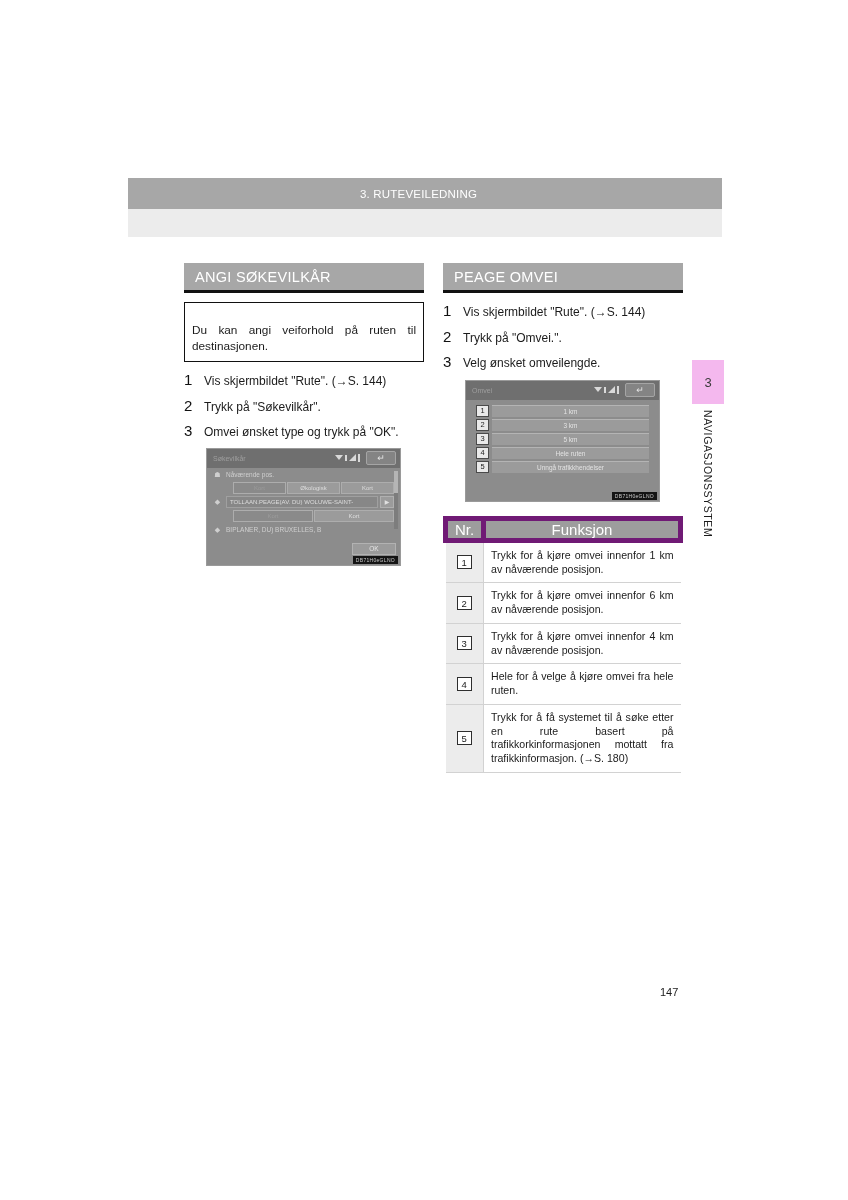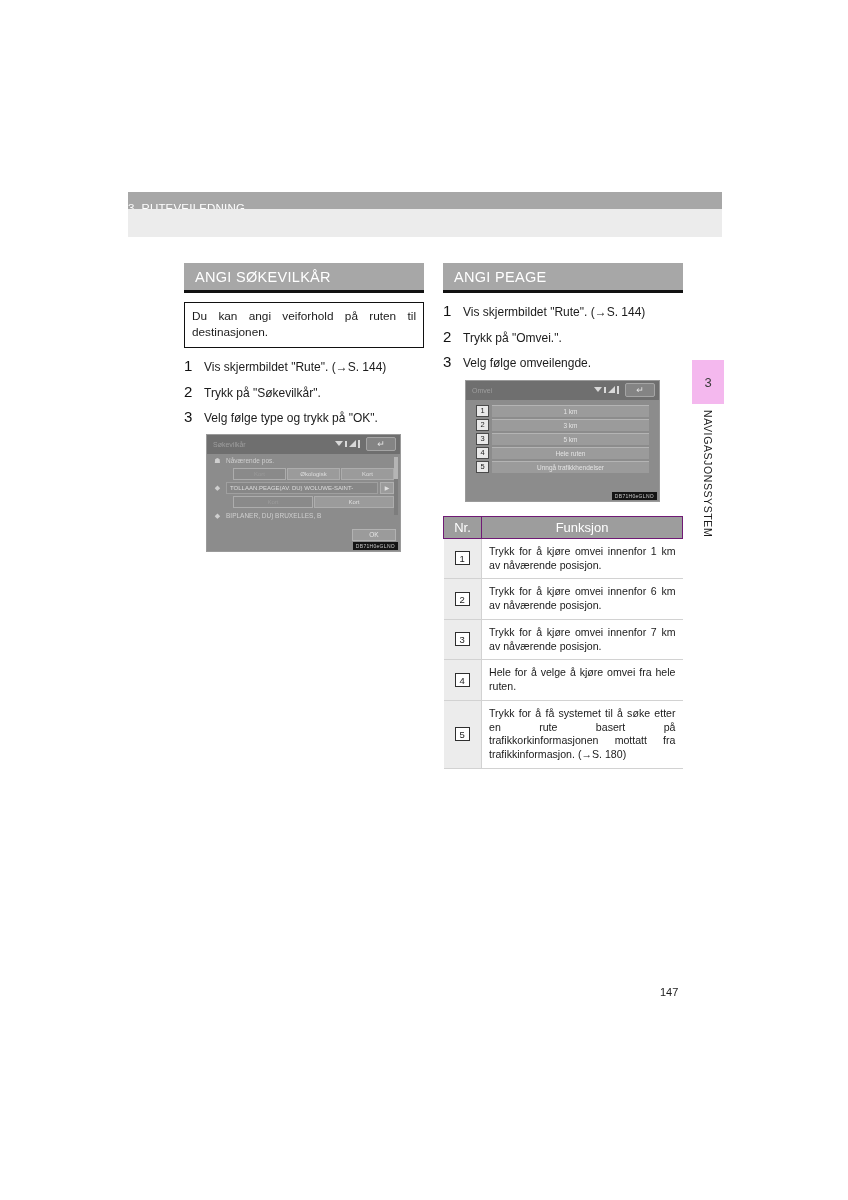--- a/index.html
+++ b/index.html
@@ -7,24 +7,24 @@
     width: 848px; height: 1200px;
     background: #ffffff;
     font-family: "Liberation Sans", sans-serif;
     color: #1b1b1b;
     overflow: hidden;
   }
   .page { position: relative; width: 848px; height: 1200px; }
 
   
   .hdr-bar {
-    position: absolute; left: 128px; top: 192px;
+    position: absolute; left: 128px; top: 178px;
     width: 594px; height: 31px;
     background: #a7a7a7;
-    display: flex; align-items: center; justify-content: flex-start;
+    display: flex; align-items: center; justify-content: center;
   }
   .hdr-bar .hdr-text {
     color: #ffffff; font-size: 11.5px; letter-spacing: .2px;
     padding-right: 13px; white-space: nowrap;
   }
   .hdr-sub {
     position: absolute; left: 128px; top: 209px;
     width: 594px; height: 28px;
     background: #ececec;
   }
@@ -60,21 +60,21 @@
     display: flex; align-items: center;
     padding-left: 11px;
   }
   .sec-head span {
     color: #ffffff; font-size: 14.5px; letter-spacing: .3px; white-space: nowrap;
   }
 
   .note-box {
     border: 1px solid #111111;
     margin-top: 9px;
-    padding: 6px 7px 7px 7px;
+    padding: 20px 7px 7px 7px;
   }
   .note-box p {
     font-size: 11.8px; line-height: 1.32; text-align: justify;
   }
 
   .steps { margin-top: 9px; }
   .step { display: flex; align-items: baseline; margin-bottom: 7px; }
   .step-num {
     width: 20px; flex: 0 0 20px;
     font-size: 15px; color: #111; line-height: 1.15;
@@ -181,21 +181,21 @@
     flex: 1; height: 12px;
     background: #9b9b9b; border-top: 1px solid #b4b4b4;
     display: flex; align-items: center; justify-content: center;
     font-size: 6.5px; color: #e3e3e3; filter: blur(0.4px);
   }
 
   
   .fn-table { margin-top: 14px; width: 240px; border-collapse: collapse; }
   .fn-table th {
     background: #9d9d9d; color: #ffffff; font-weight: normal;
-    font-size: 13px; height: 22px; border: 1px solid #701a75;
+    font-size: 15px; height: 22px; border: 5px solid #701a75;
   }
   .fn-table th.c1 { width: 38px; }
   .fn-table td {
     border-bottom: 1px solid #d2d2d2;
     vertical-align: middle;
     padding: 6px 7px;
     font-size: 10.6px; line-height: 1.3;
     text-align: justify;
   }
   .fn-table td.c1 {
@@ -247,21 +247,21 @@
       <div class="step">
         <div class="step-num">1</div>
         <div class="step-txt">Vis skjermbildet "Rute". (→S. 144)</div>
       </div>
       <div class="step">
         <div class="step-num">2</div>
         <div class="step-txt">Trykk på "Søkevilkår".</div>
       </div>
       <div class="step">
         <div class="step-num">3</div>
-        <div class="step-txt">Velg følge type og trykk på "OK".</div>
+        <div class="step-txt">Omvei ønsket type og trykk på "OK".</div>
       </div>
     </div>
 
     <div class="navshot ns-left">
       <div class="ns-top">
         <div class="ns-title">Søkevilkår</div>
         <div class="ns-status">
           <span class="ic-wifi"></span>
           <span class="ic-dot"></span>
           <span class="ic-sig"></span>
@@ -301,36 +301,36 @@
           <i></i>
         </div>
       <div class="ns-ok">OK</div>
       <div class="ns-wm">DB71H0eGLNO</div>
     </div>
   </div>
 
   <div class="col col-right">
 
     <div class="sec-head">
-      <span>ANGI PEAGE</span>
+      <span>PEAGE OMVEI</span>
     </div>
 
 
     <div class="steps">
       <div class="step">
         <div class="step-num">1</div>
         <div class="step-txt">Vis skjermbildet "Rute". (→S. 144)</div>
       </div>
       <div class="step">
         <div class="step-num">2</div>
         <div class="step-txt">Trykk på "Omvei.".</div>
       </div>
       <div class="step">
         <div class="step-num">3</div>
-        <div class="step-txt">Velg følge omveilengde.</div>
+        <div class="step-txt">Velg ønsket omveilengde.</div>
       </div>
     </div>
 
     <div class="navshot ns-right">
       <div class="ns-top">
         <div class="ns-title">Omvei</div>
         <div class="ns-status">
           <span class="ic-wifi"></span>
           <span class="ic-dot"></span>
           <span class="ic-sig"></span>
@@ -376,21 +376,21 @@
         <tr>
           <td class="c1"><i>1</i></td>
           <td>Trykk for å kjøre omvei innenfor 1 km av nåværende posisjon.</td>
         </tr>
         <tr>
           <td class="c1"><i>2</i></td>
           <td>Trykk for å kjøre omvei innenfor 6 km av nåværende posisjon.</td>
         </tr>
         <tr>
           <td class="c1"><i>3</i></td>
-          <td>Trykk for å kjøre omvei innenfor 7 km av nåværende posisjon.</td>
+          <td>Trykk for å kjøre omvei innenfor 4 km av nåværende posisjon.</td>
         </tr>
         <tr>
           <td class="c1"><i>4</i></td>
           <td>Hele for å velge å kjøre omvei fra hele ruten.</td>
         </tr>
         <tr>
           <td class="c1"><i>5</i></td>
           <td>Trykk for å få systemet til å søke etter en rute basert på trafikkorkinformasjonen mottatt fra trafikkinformasjon. (→S. 180)</td>
         </tr>
       </tbody>

